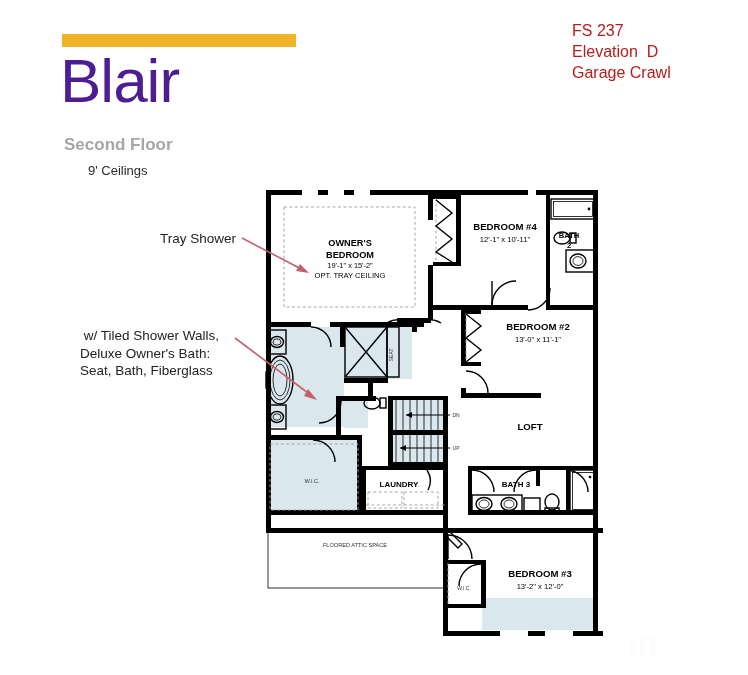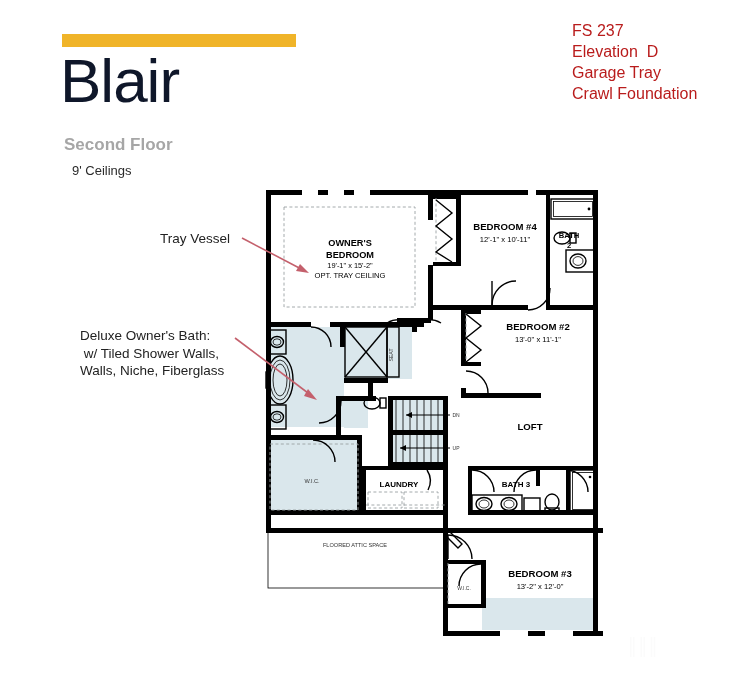--- a/index.html
+++ b/index.html
@@ -2,23 +2,23 @@
 <html><head>
 <meta charset="utf-8">
 <style>
   html,body{margin:0;padding:0;background:#ffffff;}
   body{width:748px;height:675px;position:relative;overflow:hidden;
        font-family:"Liberation Sans","DejaVu Sans",sans-serif;color:#2b3a4a;}
 
   
   #gold-bar{position:absolute;left:62px;top:34px;width:234px;height:13px;background:#f0b429;}
   #plan-title{position:absolute;left:60px;top:50px;font-size:62px;line-height:62px;
-              font-weight:400;color:#0f172a;letter-spacing:-1px;}
+              font-weight:400;color:#4c1d95;letter-spacing:-1px;}
   #floor-label{position:absolute;left:64px;top:135px;font-size:17px;color:#a6a6a6;font-weight:700;}
-  #ceiling-label{position:absolute;left:72px;top:163px;font-size:13px;color:#2b2b2b;}
+  #ceiling-label{position:absolute;left:88px;top:163px;font-size:13px;color:#2b2b2b;}
 
   
   #spec-list{position:absolute;left:572px;top:20px;font-size:16px;line-height:21px;color:#b91c1c;}
   #spec-list div{white-space:pre;}
 
   
   .anno{position:absolute;font-size:13.5px;line-height:17.5px;color:#222;}
   #anno-tray{left:160px;top:230px;}
   #anno-bath{left:80px;top:327px;}
   .anno div{white-space:pre;}
@@ -47,31 +47,30 @@
 <body>
 
 <div id="gold-bar"></div>
 <div id="plan-title">Blair</div>
 <div id="floor-label">Second Floor</div>
 <div id="ceiling-label">9' Ceilings</div>
 
 <div id="spec-list">
   <div>FS 237</div>
   <div>Elevation  D</div>
-  <div>Garage Tray</div>
-  <div>Crawl Foundation</div>
+  <div>Garage Crawl</div>
 </div>
 
 <div class="anno" id="anno-tray">
-  <div>Tray Vessel</div>
+  <div>Tray Shower</div>
 </div>
 <div class="anno" id="anno-bath">
+  <div> w/ Tiled Shower Walls,</div>
   <div>Deluxe Owner's Bath:</div>
-  <div> w/ Tiled Shower Walls,</div>
-  <div>Walls, Niche, Fiberglass</div>
+  <div>Seat, Bath, Fiberglass</div>
 </div>
 
 <div id="watermark">‖‖‖</div>
 
 <svg id="floorplan" viewBox="0 0 748 675" xmlns="http://www.w3.org/2000/svg">
 
   <g>
 
     <rect class="tint" x="266" y="327" width="78" height="100"></rect>
     <rect class="tint" x="344" y="327" width="68" height="52"></rect>

